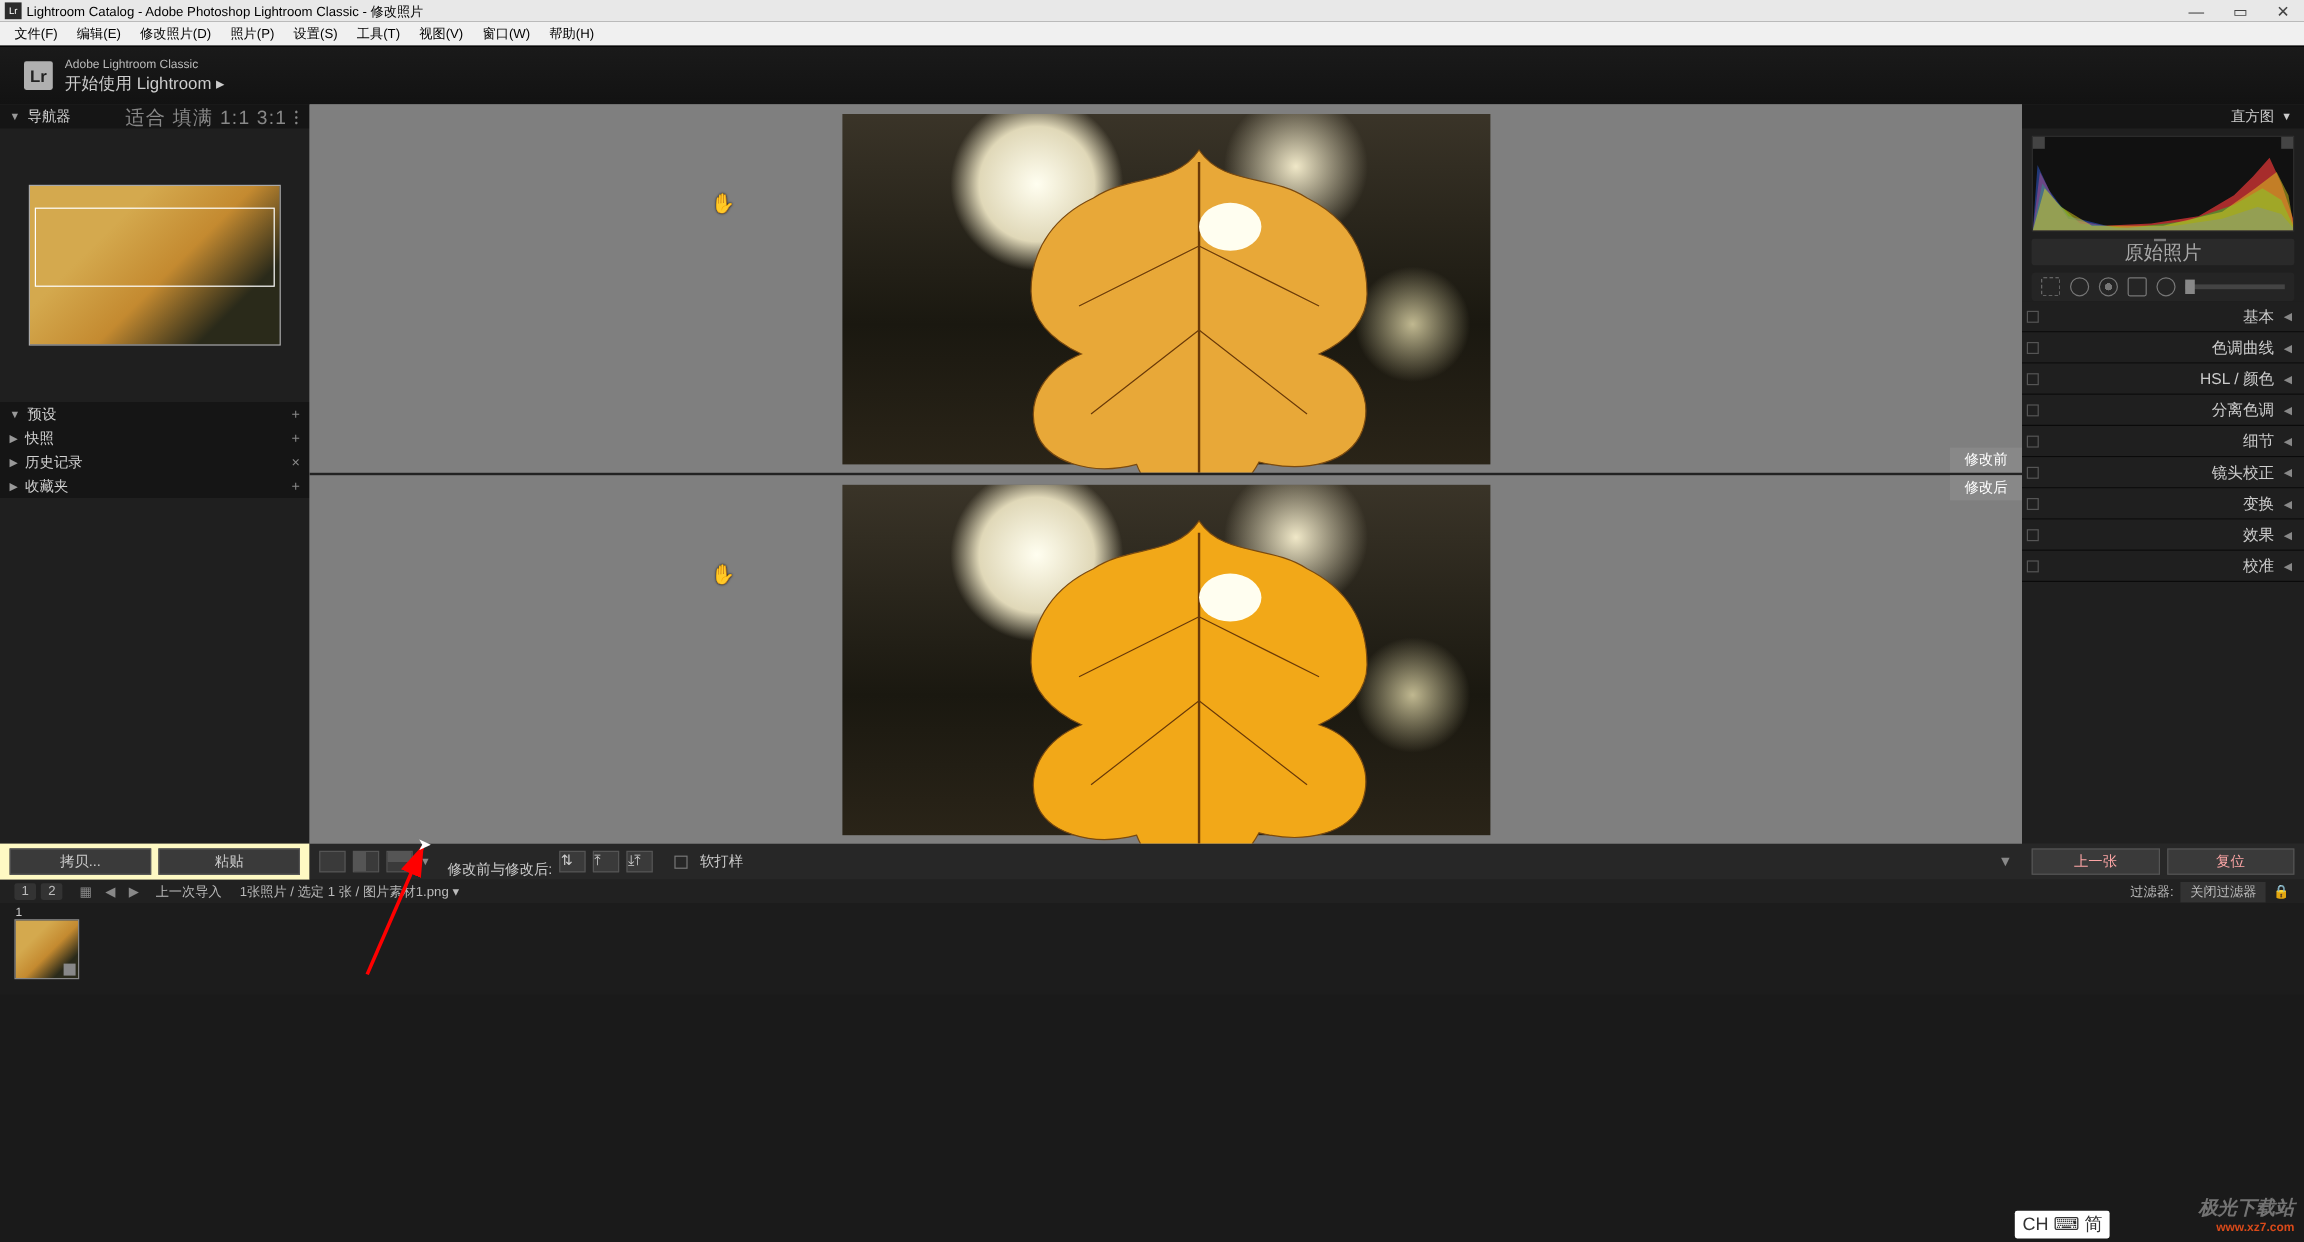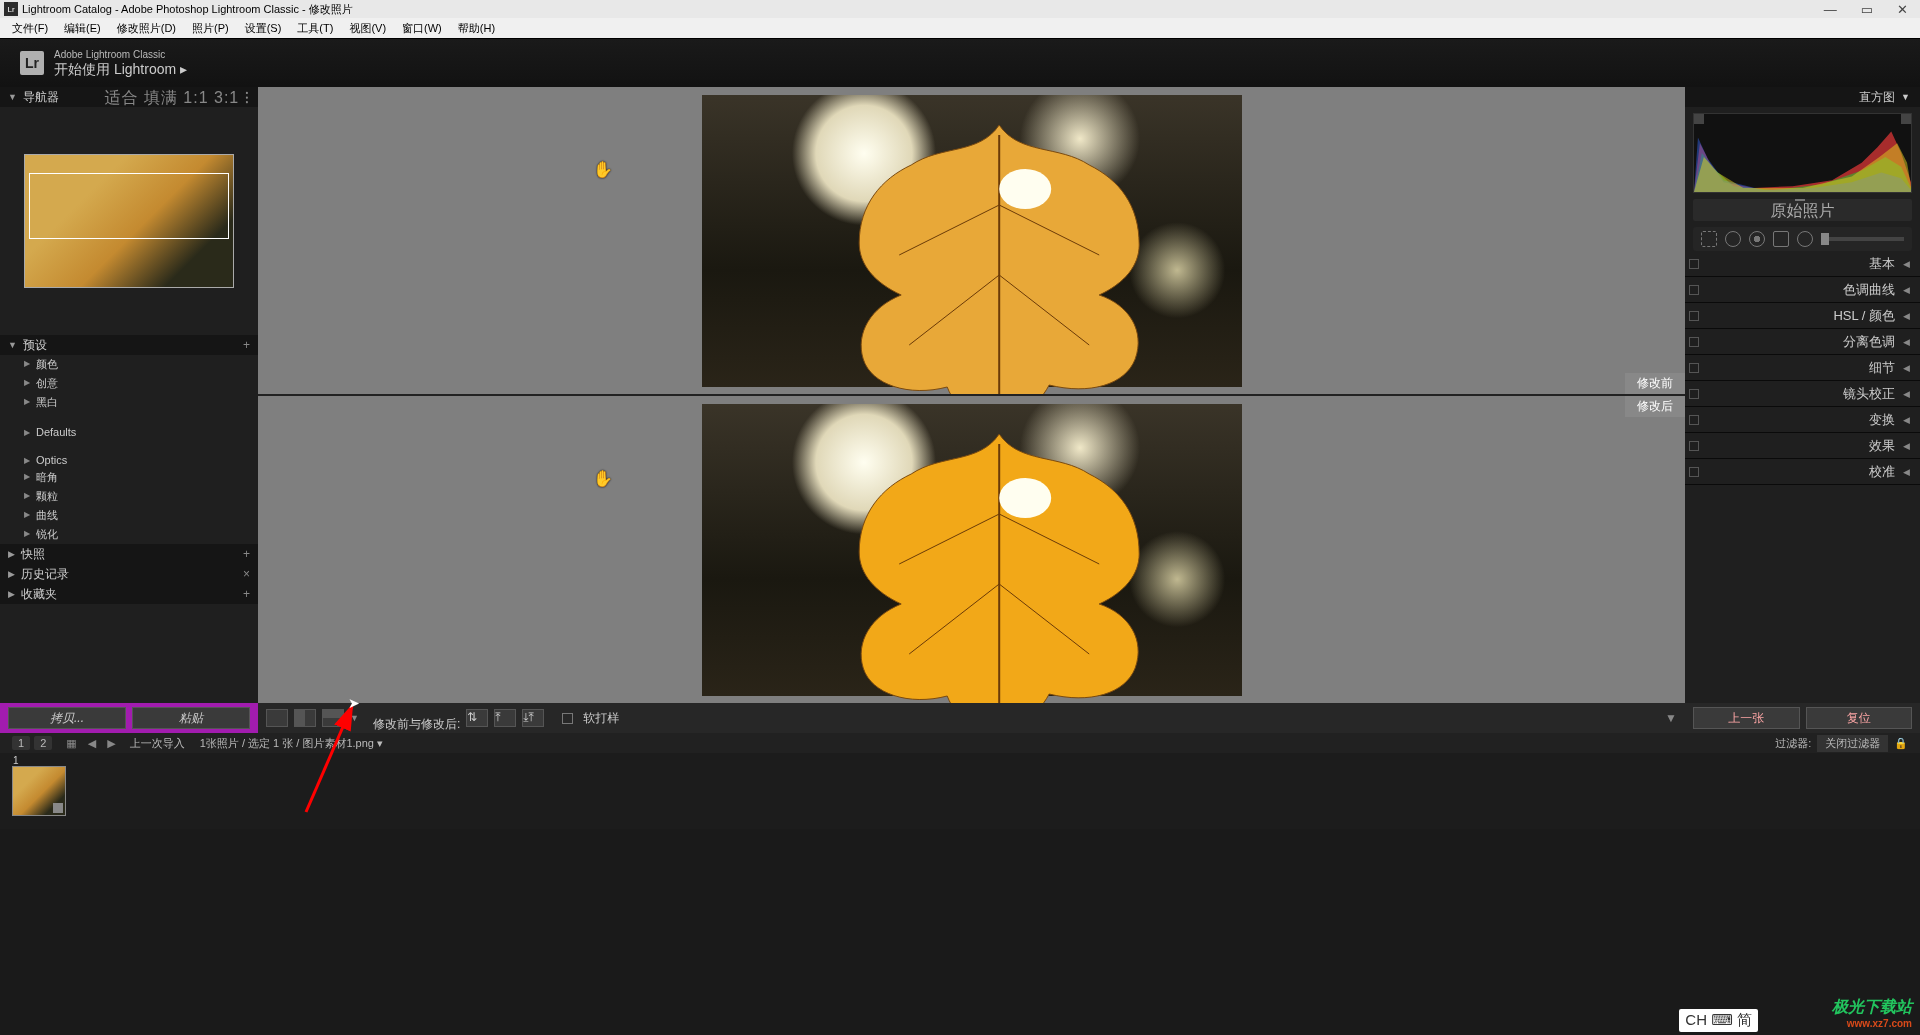--- a/index.html
+++ b/index.html
@@ -85,39 +85,39 @@
 
 .toolbar-row { height: 30px; background: #272727; display: flex; align-items: center; padding: 0 8px; gap: 6px; font-size: 12px; color: #ccc; }
 .toolbar-row .btn-box { width: 22px; height: 18px; background: #3a3a3a; border: 1px solid #555; }
 .toolbar-row .label { margin-left: 8px; margin-top: 12px; }
 .toolbar-row .chk { width: 11px; height: 11px; border: 1px solid #777; margin: 0 4px 0 12px; }
 .toolbar-row .right-tri { margin-left: auto; color: #888; }
 
 .right-btn-row { height: 30px; background: #272727; display: flex; gap: 6px; padding: 4px 8px; }
 .right-btn-row .rbtn { flex: 1; background: #3a3a3a; border: 1px solid #555; font-size: 12px; color: #fca5a5; display: flex; align-items: center; justify-content: center; }
 
-.left-btn-row { height: 30px; background: #a21caf; display: flex; gap: 6px; padding: 4px 8px; font-style: italic; }
+.left-btn-row { height: 30px; background: #fef9c3; display: flex; gap: 6px; padding: 4px 8px; }
 .left-btn-row .lbtn { flex: 1; background: #3a3a3a; border: 1px solid #555; font-size: 12px; color: #ccc; display: flex; align-items: center; justify-content: center; }
 
 
 .filterbar { height: 20px; background: #212121; display: flex; align-items: center; padding: 0 12px; font-size: 11px; color: #bbb; }
 .filterbar .chip { background: #333; padding: 1px 6px; margin-right: 4px; border-radius: 2px; }
 .filterbar .nav-arrows { margin: 0 10px; color: #888; letter-spacing: 4px; }
 .filterbar .spacer { margin-left: auto; }
 .filterbar .dd { background: #333; padding: 1px 8px; margin-left: 6px; }
 .filterbar .lock { margin-left: 6px; }
 
 .filmstrip { height: 76px; background: #1c1c1c; display: flex; align-items: center; padding: 0 12px; }
 .film-thumb { width: 54px; height: 50px; border: 1px solid #888; background: linear-gradient(135deg, #d4a94e 30%, #c48a30 55%, #2a2a1a 80%); position: relative; }
 .film-thumb .num { position: absolute; top: -12px; left: 0; font-size: 10px; color: #ccc; }
 .film-thumb .badge { position: absolute; bottom: 2px; right: 2px; width: 10px; height: 10px; background: #888; }
 
 
 .watermark { position: absolute; right: 8px; bottom: 6px; font-size: 16px; font-weight: bold; font-style: italic; }
-.watermark .blue { color: #22c55e; font-style: italic; }
+.watermark .blue { color: #737373; font-style: italic; }
 .watermark .url { font-size: 10px; color: #d94a1a; display: block; text-align: right; font-style: normal; }
 .ime { position: absolute; right: 162px; bottom: 3px; background: #fff; color: #333; font-size: 15px; padding: 2px 6px; border-radius: 2px; }
 
 .arrow2-cursor { position: absolute; left: 348px; top: 695px; color: #fff; font-size: 14px; pointer-events: none; }
 </style>
 </head>
 <body>
 
 <div class="titlebar">
   <span class="icon">Lr</span>
@@ -158,33 +158,20 @@
       <span class="right">适合  填满  1:1  3:1 ⁝</span>
     </div>
     <div class="nav-thumb-wrap">
       <div class="nav-thumb"></div>
     </div>
 
     <div class="panel-header">
       <span class="tri">▼</span>
       <span>预设</span>
       <span class="plus">+</span>
-    </div>
-    <div class="preset-list">
-      <div class="preset-item">颜色</div>
-      <div class="preset-item">创意</div>
-      <div class="preset-item">黑白</div>
-      <div class="preset-spacer"></div>
-      <div class="preset-item">Defaults</div>
-      <div class="preset-spacer"></div>
-      <div class="preset-item">Optics</div>
-      <div class="preset-item">暗角</div>
-      <div class="preset-item">颗粒</div>
-      <div class="preset-item">曲线</div>
-      <div class="preset-item">锐化</div>
     </div>
 
     <div class="panel-header">
       <span class="tri">▶</span>
       <span>快照</span>
       <span class="plus">+</span>
     </div>
     <div class="panel-header">
       <span class="tri">▶</span>
       <span>历史记录</span>

